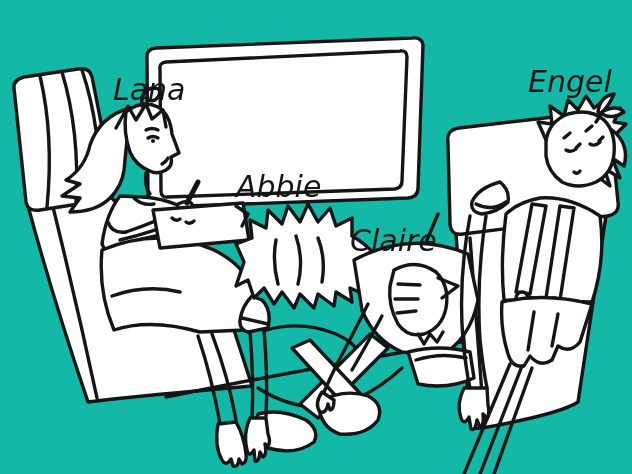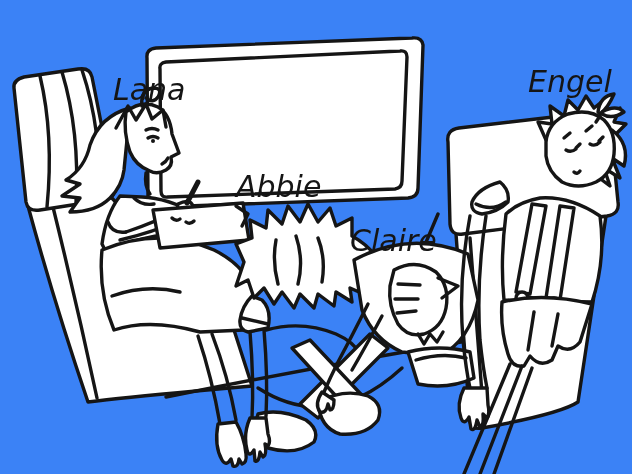--- a/index.html
+++ b/index.html
@@ -1,19 +1,19 @@
 <!DOCTYPE html>
 <html><head>
 <meta charset="utf-8">
 <style>
   html,body{margin:0;padding:0;background:#ffffff;}
   .canvas{
     position:relative;
     width:632px;height:474px;
-    background:#3b82f6;
+    background:#14b8a6;
     overflow:hidden;
     font-family:"DejaVu Sans", sans-serif;
   }
   .canvas svg{position:absolute;left:0;top:0;}
   .art path, .art line, .art circle, .art polyline{
     stroke:#151515;
     stroke-width:3.4;
     stroke-linecap:round;
     stroke-linejoin:round;
     fill:none;

